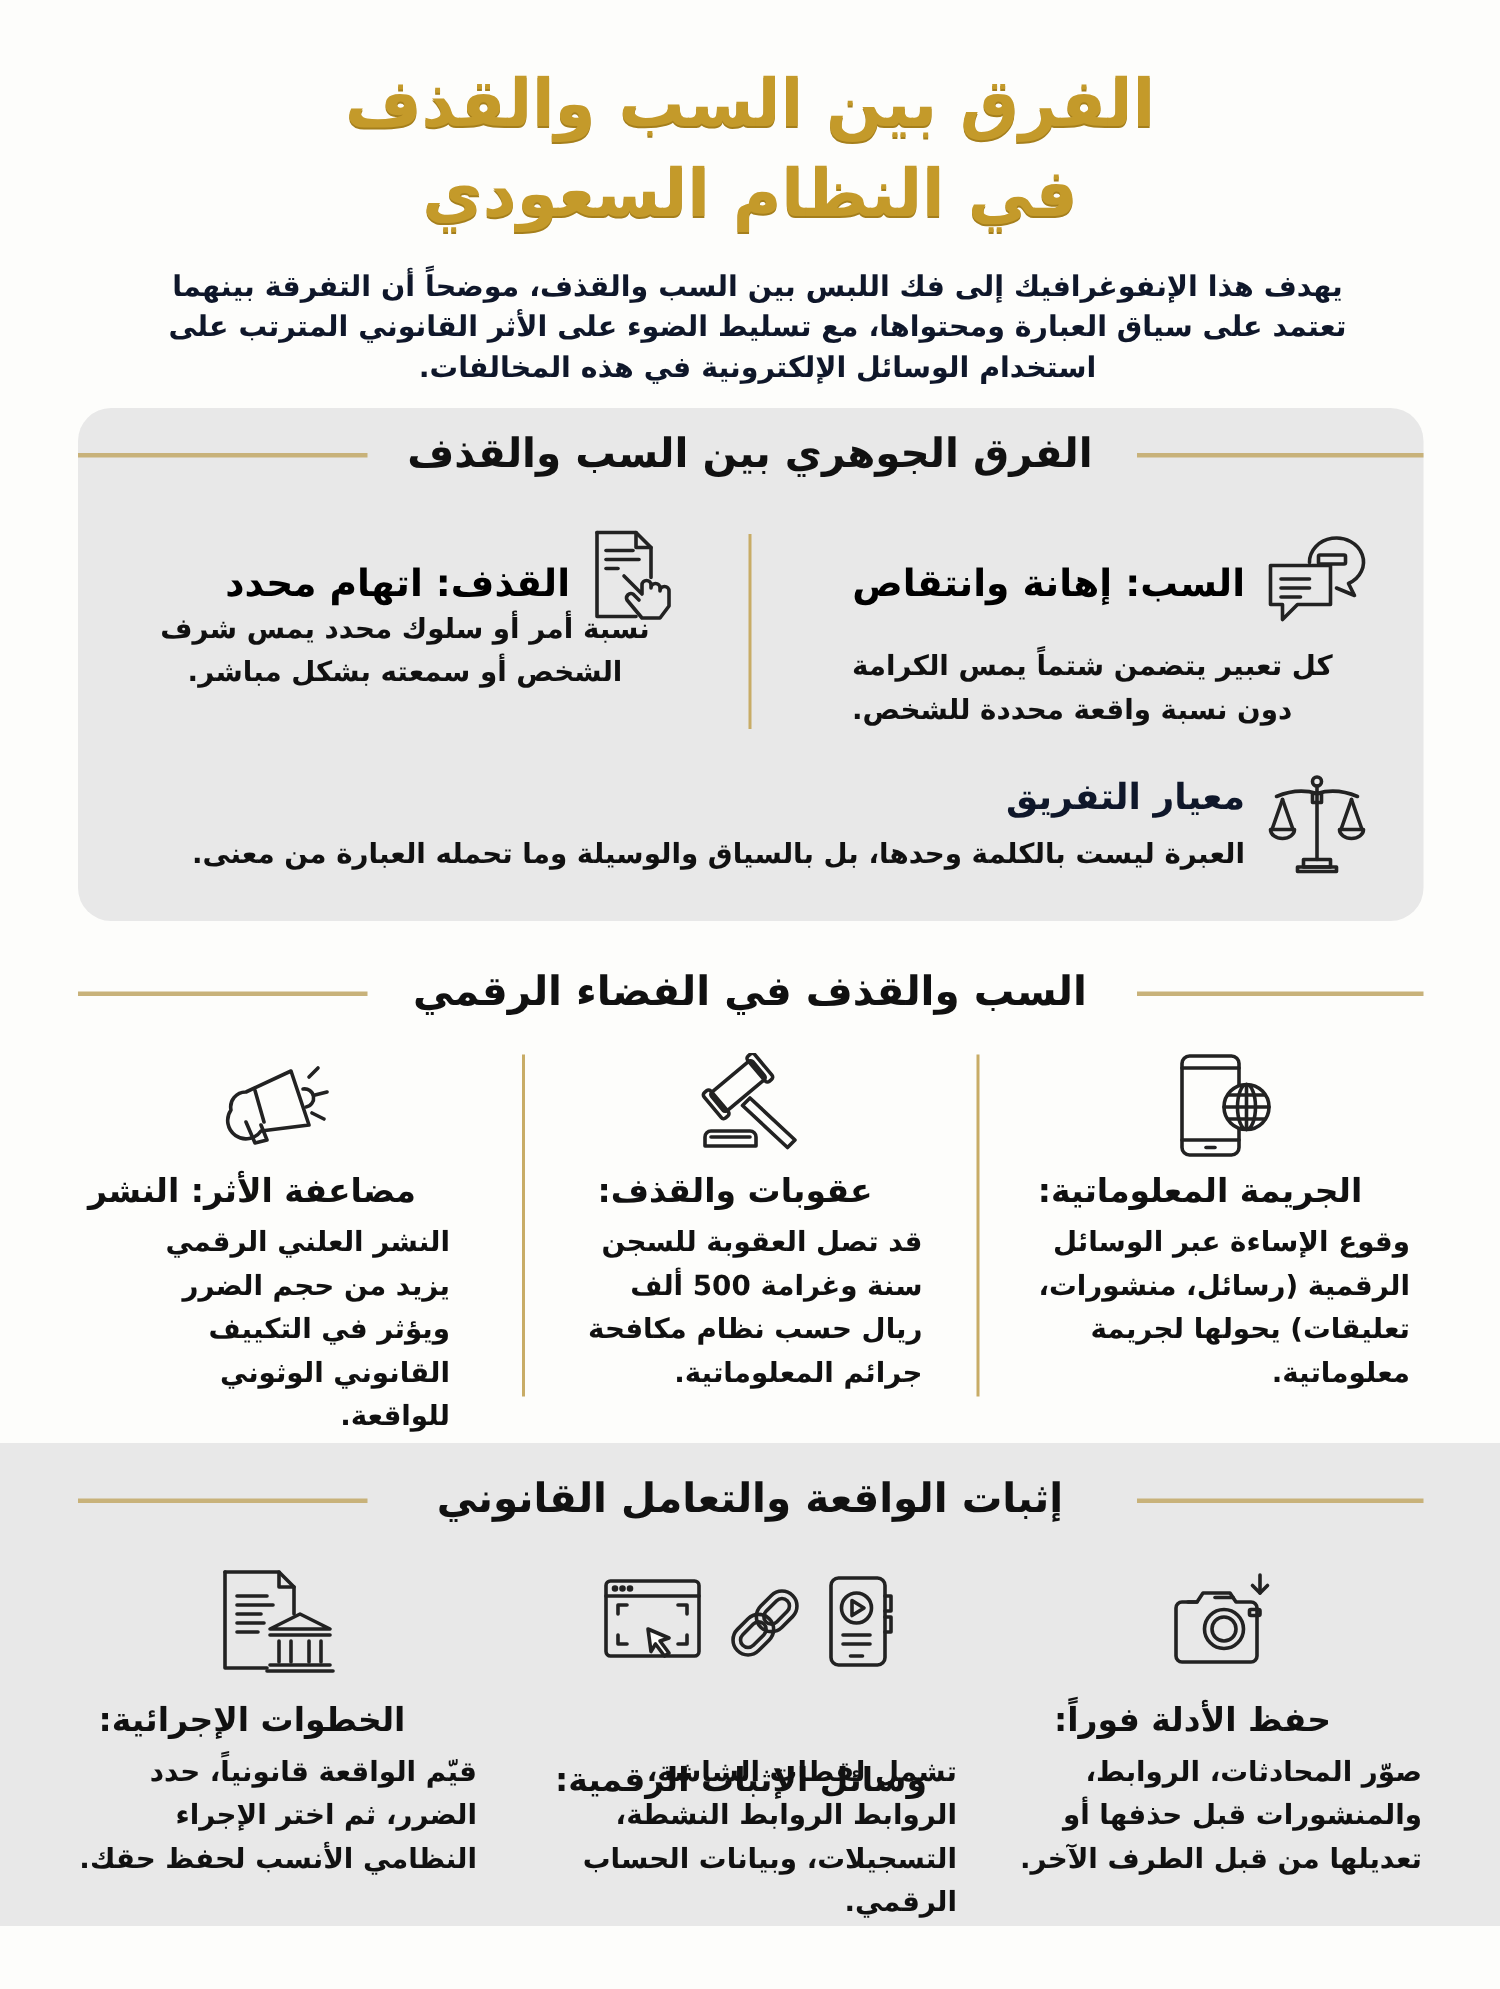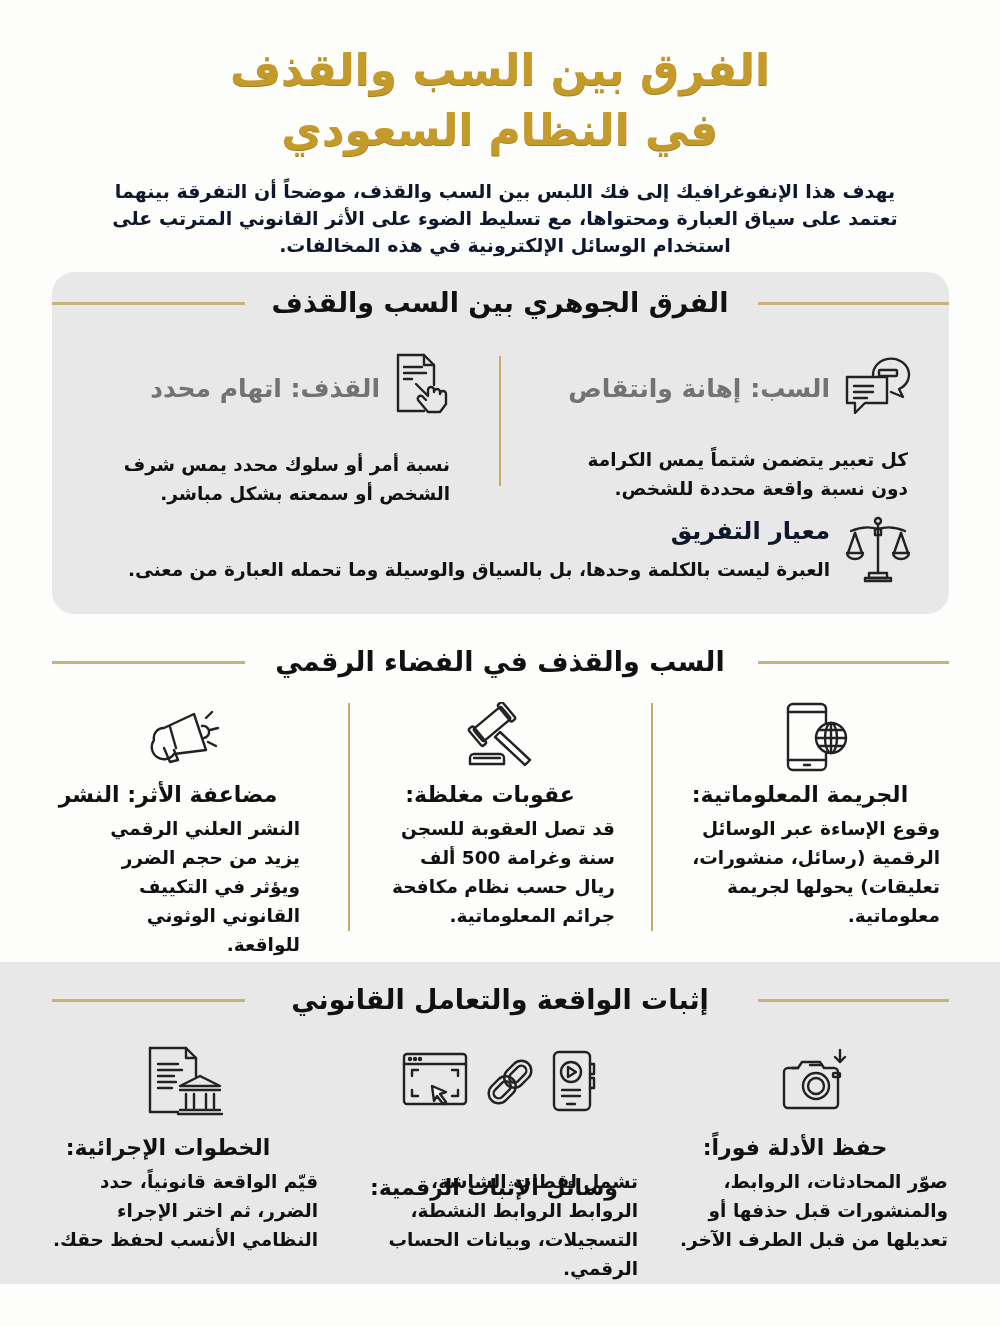--- a/index.html
+++ b/index.html
@@ -22,21 +22,21 @@
   .panel-3 { left: 0; top: 962px; width: 1000px; height: 322px; }
 
   .section-heading {
     position: absolute; left: 0; width: 1000px; text-align: center;
     font-weight: bold; font-size: 27px; line-height: 40px; color: #111;
   }
   .rule { position: absolute; height: 3px; background: #c8b27a; }
 
   .vdivider { position: absolute; width: 2px; background: #c8ac66; }
 
-  .gold-heading { position: absolute; font-weight: bold; color: #737373; font-size: 25px; line-height: 34px; white-space: nowrap; }
+  .gold-heading { position: absolute; font-weight: bold; color: #000000; font-size: 25px; line-height: 34px; white-space: nowrap; }
   .black-heading { position: absolute; font-weight: bold; color: #0f172a; font-size: 23px; line-height: 32px; white-space: nowrap; }
   .body-text { position: absolute; font-size: 18.5px; line-height: 29px; color: #111; font-weight: 600; }
 
   .card-title { position: absolute; font-weight: bold; font-size: 22px; line-height: 30px; color: #111; text-align: center; }
   .card-text { position: absolute; font-size: 18.5px; line-height: 29px; color: #111; text-align: right; font-weight: 600; }
 
   svg { display: block; }
   .icon { position: absolute; }
 </style>
 </head>
@@ -56,37 +56,37 @@
   <svg width="70" height="62" viewBox="0 0 70 62" fill="none" stroke="#222" stroke-width="2.4" stroke-linejoin="round" stroke-linecap="round">
     <path d="M4 22 h40 v26 h-22 l-10 10 v-10 h-8 z"></path>
     <line x1="11" y1="31" x2="30" y2="31"></line>
       <line x1="11" y1="37" x2="30" y2="37"></line>
       <line x1="11" y1="43" x2="24" y2="43"></line>
     <path d="M30 20 a18 16 0 1 1 26 14 l4 8 -12 -5"></path>
     <rect x="36" y="15" width="18" height="6" rx="1"></rect>
   </svg>
 </div>
 <div class="gold-heading" style="right:170px; top:372px;">السب: إهانة وانتقاص</div>
-<div class="body-text" style="right:92px; top:445px; width:340px; text-align:right;">كل تعبير يتضمن شتماً يمس الكرامة دون نسبة واقعة محددة للشخص.</div>
+<div class="body-text" style="right:92px; top:430px; width:340px; text-align:left;">كل تعبير يتضمن شتماً يمس الكرامة دون نسبة واقعة محددة للشخص.</div>
 
 <div class="vdivider" style="left:499px; top:356px; height:130px;"></div>
 
 <div class="icon" style="left:392px; top:352px;">
   <svg width="60" height="62" viewBox="0 0 60 62" fill="none" stroke="#222" stroke-width="2.4" stroke-linejoin="round" stroke-linecap="round">
     <path d="M6 3 h26 l10 10 v20"></path>
       <path d="M32 3 v10 h10"></path>
     <path d="M6 3 v56 h26"></path>
     <line x1="12" y1="15" x2="30" y2="15"></line>
       <line x1="12" y1="21" x2="34" y2="21"></line>
       <line x1="12" y1="27" x2="20" y2="27"></line>
     <path d="M24 32 l12 12 v-6 a3 3 0 0 1 6 0 v2 a3 3 0 0 1 6 0 v2 a3 3 0 0 1 6 0 v10 l-6 8 h-12 l-10 -12 a3 3 0 0 1 4 -4 l4 4"></path>
   </svg>
 </div>
 <div class="gold-heading" style="right:620px; top:372px;">القذف: اتهام محدد</div>
-<div class="body-text" style="right:550px; top:450px; width:360px; text-align:right;">نسبة أمر أو سلوك محدد يمس شرف الشخص أو سمعته بشكل مباشر.</div>
+<div class="body-text" style="right:550px; top:405px; width:360px; text-align:center;">نسبة أمر أو سلوك محدد يمس شرف الشخص أو سمعته بشكل مباشر.</div>
 
 <div class="icon" style="left:845px; top:515px;">
   <svg width="66" height="68" viewBox="0 0 66 68" fill="none" stroke="#222" stroke-width="2.4" stroke-linejoin="round" stroke-linecap="round">
     <circle cx="33" cy="6" r="3"></circle>
     <line x1="33" y1="9" x2="33" y2="58"></line>
     <path d="M6 16 q14 -6 27 -2 q13 -4 27 2"></path>
     <rect x="30" y="14" width="6" height="6"></rect>
     <line x1="10" y1="18" x2="3" y2="38"></line>
       <line x1="10" y1="18" x2="17" y2="38"></line>
     <path d="M2 38 h16 a8 6 0 0 1 -16 0z"></path>
@@ -128,21 +128,21 @@
     <g transform="rotate(-40 28 22)">
       <rect x="10" y="14" width="36" height="16" rx="2"></rect>
       <rect x="6" y="11" width="6" height="22" rx="2"></rect>
       <rect x="44" y="11" width="6" height="22" rx="2"></rect>
     </g>
     <path d="M36 30 l30 28 -5 5 -30 -28z"></path>
     <path d="M6 62 h34 v-6 a4 4 0 0 0 -4 -4 h-26 a4 4 0 0 0 -4 4z"></path>
     <line x1="10" y1="56" x2="36" y2="56"></line>
   </svg>
 </div>
-<div class="card-title" style="right:410px; top:780px; width:200px;">عقوبات مغلظة:</div>
+<div class="card-title" style="right:410px; top:780px; width:200px;">عقوبات والقذف:</div>
 <div class="card-text" style="right:385px; top:814px; width:235px;">قد تصل العقوبة للسجن سنة وغرامة 500 ألف ريال حسب نظام مكافحة جرائم المعلوماتية.</div>
 
 <div class="icon" style="left:150px; top:710px;">
   <svg width="70" height="60" viewBox="0 0 70 60" fill="none" stroke="#222" stroke-width="2.4" stroke-linejoin="round" stroke-linecap="round">
     <path d="M4 30 a10 10 0 0 1 10 -12 l30 -14 12 36 -32 4 a10 10 0 0 1 -20 -14z"></path>
     <line x1="20" y1="17" x2="26" y2="38"></line>
     <path d="M14 38 l6 14 8 -2 -4 -10"></path>
     <path d="M52 16 a6 6 0 0 1 2 12"></path>
     <line x1="56" y1="8" x2="62" y2="2"></line>
       <line x1="60" y1="20" x2="68" y2="18"></line>

